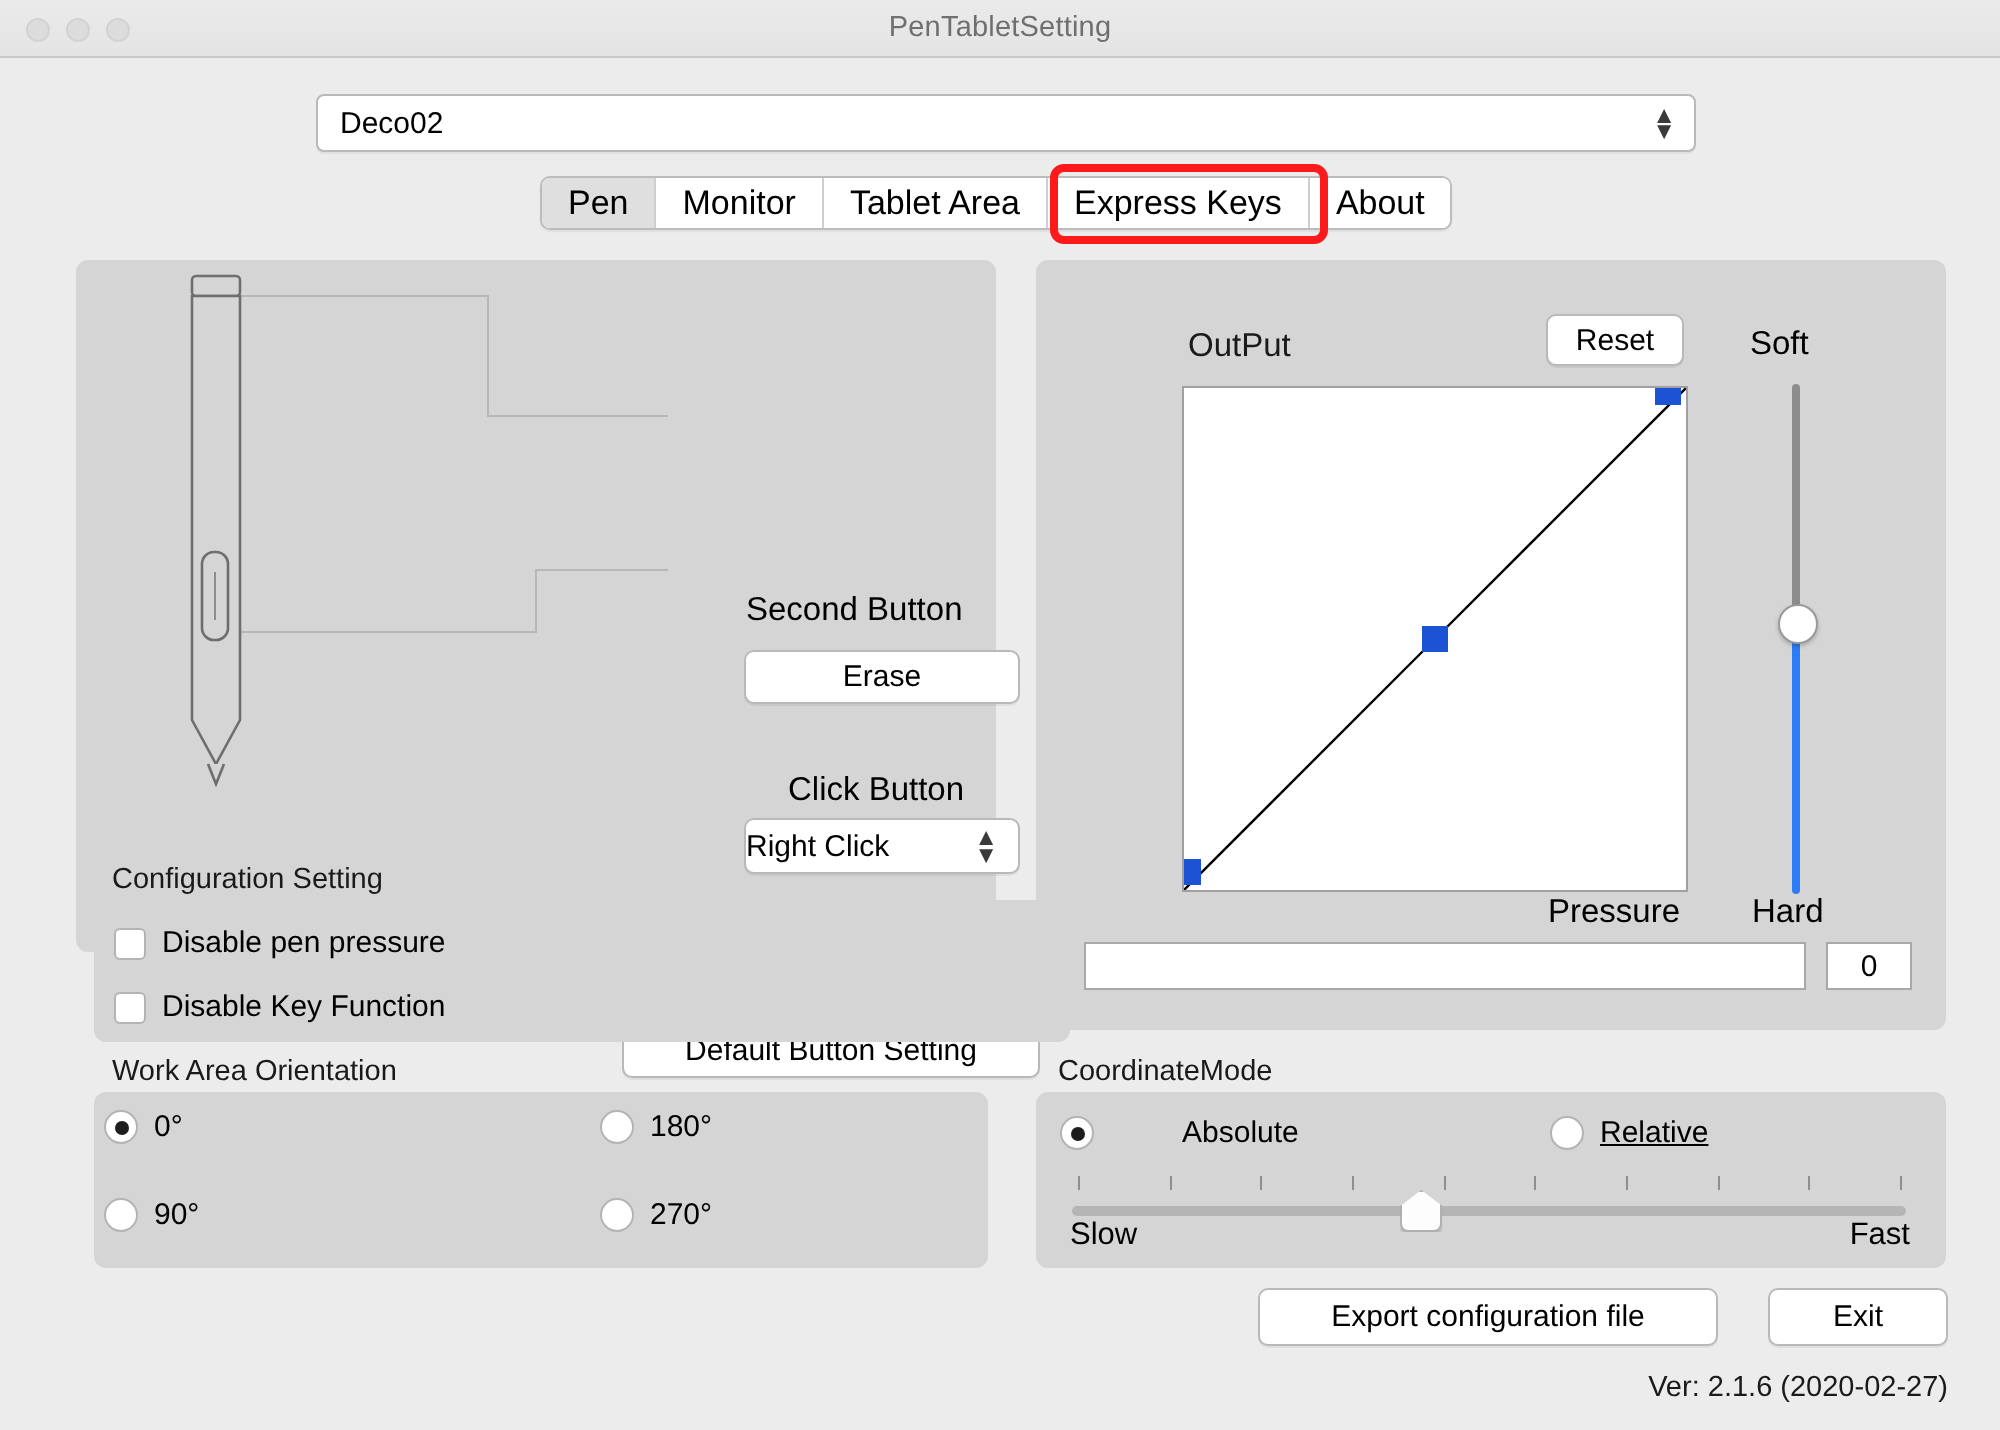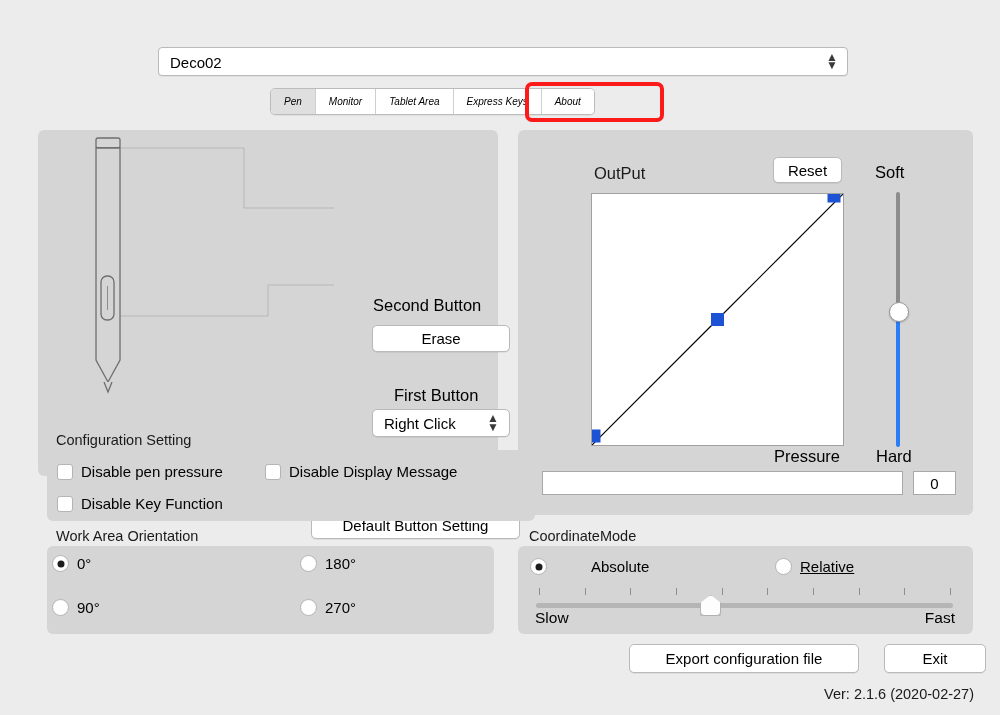--- a/index.html
+++ b/index.html
@@ -90,25 +90,24 @@
     border-radius: 5px;
     overflow: hidden;
     background: #fff;
     box-shadow: 0 1px 1px rgba(0,0,0,.06);
   }
   .tab {
     display: flex;
     align-items: center;
     justify-content: center;
     padding: 0 13px;
-    font-size: 10px;
+    font-size: 17px;
     background: #fff;
     border-right: 1px solid #cfcfcf;
     white-space: nowrap;
-    font-style: italic;
   }
   .tab:last-child { border-right: none; }
   .tab.selected { background: #dfdfdf; }
 
   .tab-highlight {
     position: absolute;
     left: 525px; top: 82px;
     width: 139px; height: 40px;
     border: 4px solid #fc1a1a;
     border-radius: 7px;
@@ -154,21 +153,21 @@
     box-shadow: 0 1px 0 rgba(0,0,0,.06);
     font-family: "Liberation Sans", sans-serif;
     color: #000;
     white-space: nowrap;
   }
 
   #erase-btn { left: 334px; top: 195px; width: 138px; height: 27px; }
 
   #first-btn-select {
     left: 334px; top: 279px; width: 138px; height: 28px;
-    justify-content: flex-start; padding-left: 11px;
+    justify-content: flex-start; 
   }
   #first-btn-select .stepper { right: 10px; }
 
   #default-btn { left: 273px; top: 382px; width: 209px; height: 27px; }
 
   
   #cfg-label { left: 56px; top: 432px; }
   #cfg-panel { left: 47px; top: 450px; width: 488px; height: 71px; }
 
   .checkrow {
@@ -294,34 +293,42 @@
     border-radius: 0 0 4px 4px;
     clip-path: polygon(50% 0%, 100% 38%, 100% 100%, 0% 100%, 0% 38%);
     box-shadow: 0 1px 2px rgba(0,0,0,.2);
   }
   .slow-label { position: absolute; left: 535px; top: 609px; font-size: 15.5px; }
   .fast-label { position: absolute; right: 45px; top: 609px; font-size: 15.5px; }
 
   
   #import-btn { left: 381px; top: 644px; width: 224px; height: 29px; }
   #export-btn { left: 629px; top: 644px; width: 230px; height: 29px; }
-  #exit-btn   { left: 884px; top: 644px; width: 102px;  height: 29px; }
+  #exit-btn   { left: 884px; top: 644px; width: 90px;  height: 29px; }
 
   .version {
     position: absolute;
     right: 26px; top: 686px;
     font-size: 14.5px;
     color: #1a1a1a;
   }
 </style>
 </head>
 <body>
 
 <div id="app">
 
+  <div class="titlebar">
+    <div class="traffic">
+      <div class="light"></div>
+      <div class="light"></div>
+      <div class="light"></div>
+    </div>
+    <div class="window-title">PenTabletSetting</div>
+  </div>
 
   <div class="device-row">
     <div class="device-select">
       <span class="val">Deco02</span>
       <span class="stepper">
         <span>▲</span>
           <span>▼</span>
       </span>
     </div>
   </div>
@@ -348,41 +355,37 @@
         <path d="M58 18 L58 230 L70 252 L82 230 L82 18 Z"></path>
         <path d="M66 252 L70 262 L74 252"></path>
         <rect x="63" y="146" width="13" height="44" rx="6"></rect>
       </g>
       <line x1="69.5" y1="156" x2="69.5" y2="180" stroke="#8d8d8d" stroke-width="1"></line>
     </svg>
 
     <span class="lbl-second">Second Button</span>
     <div class="btn" id="erase-btn">Erase</div>
 
-    <span class="lbl-first">First Button</span>
+    <span class="lbl-first">Click Button</span>
     <div class="btn" id="first-btn-select">
       <span>Right Click</span>
       <span class="stepper">
         <span>▲</span>
           <span>▼</span>
       </span>
     </div>
 
     <div class="btn" id="default-btn">Default  Button Setting</div>
   </div>
 
   <span class="group-label" id="cfg-label">Configuration Setting</span>
   <div class="panel" id="cfg-panel">
     <label class="checkrow" style="left:10px; top:13px;">
       <span class="checkbox"></span>
       <span>Disable pen pressure</span>
-    </label>
-    <label class="checkrow" style="left:218px; top:13px;">
-      <span class="checkbox"></span>
-      <span>Disable Display Message</span>
     </label>
     <label class="checkrow" style="left:10px; top:45px;">
       <span class="checkbox"></span>
       <span>Disable Key Function</span>
     </label>
   </div>
 
   <span class="group-label" id="woa-label">Work Area Orientation</span>
   <div class="panel" id="woa-panel">
     <label class="radiorow" style="left:5px; top:9px;">

